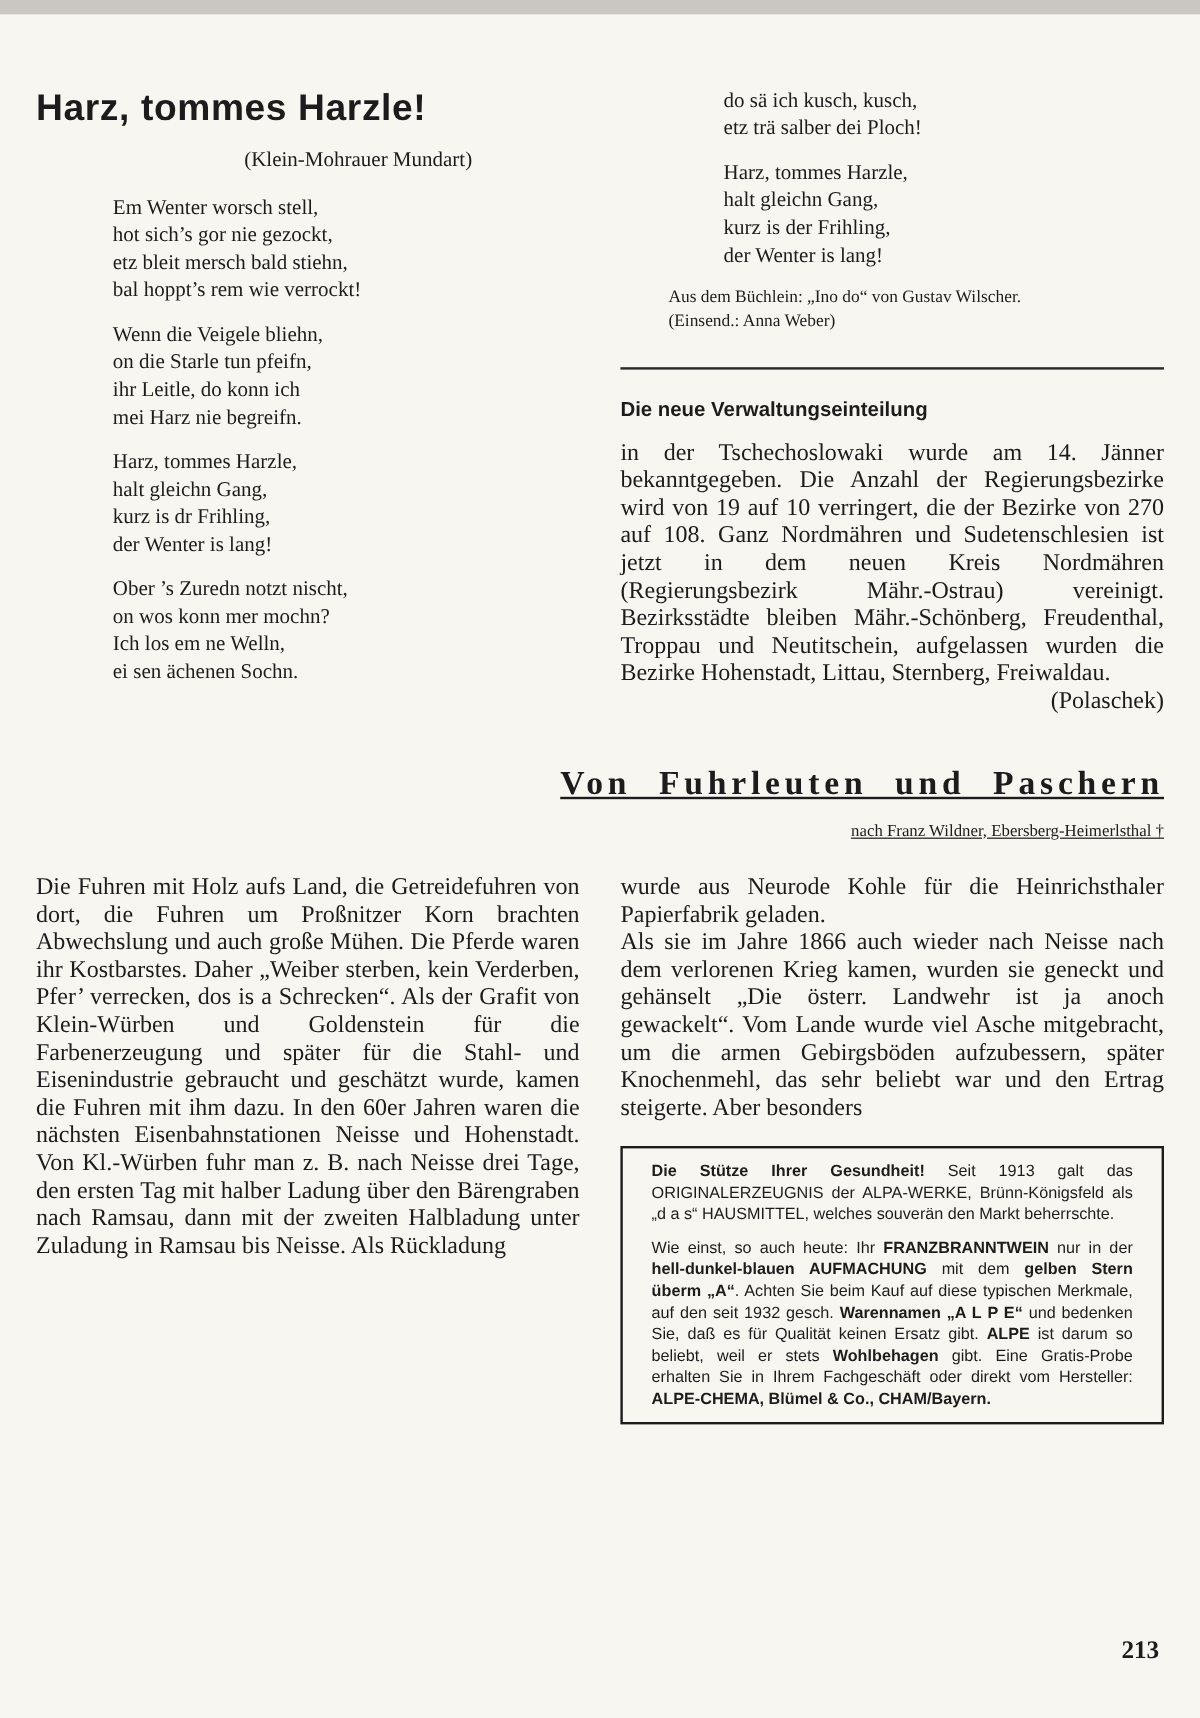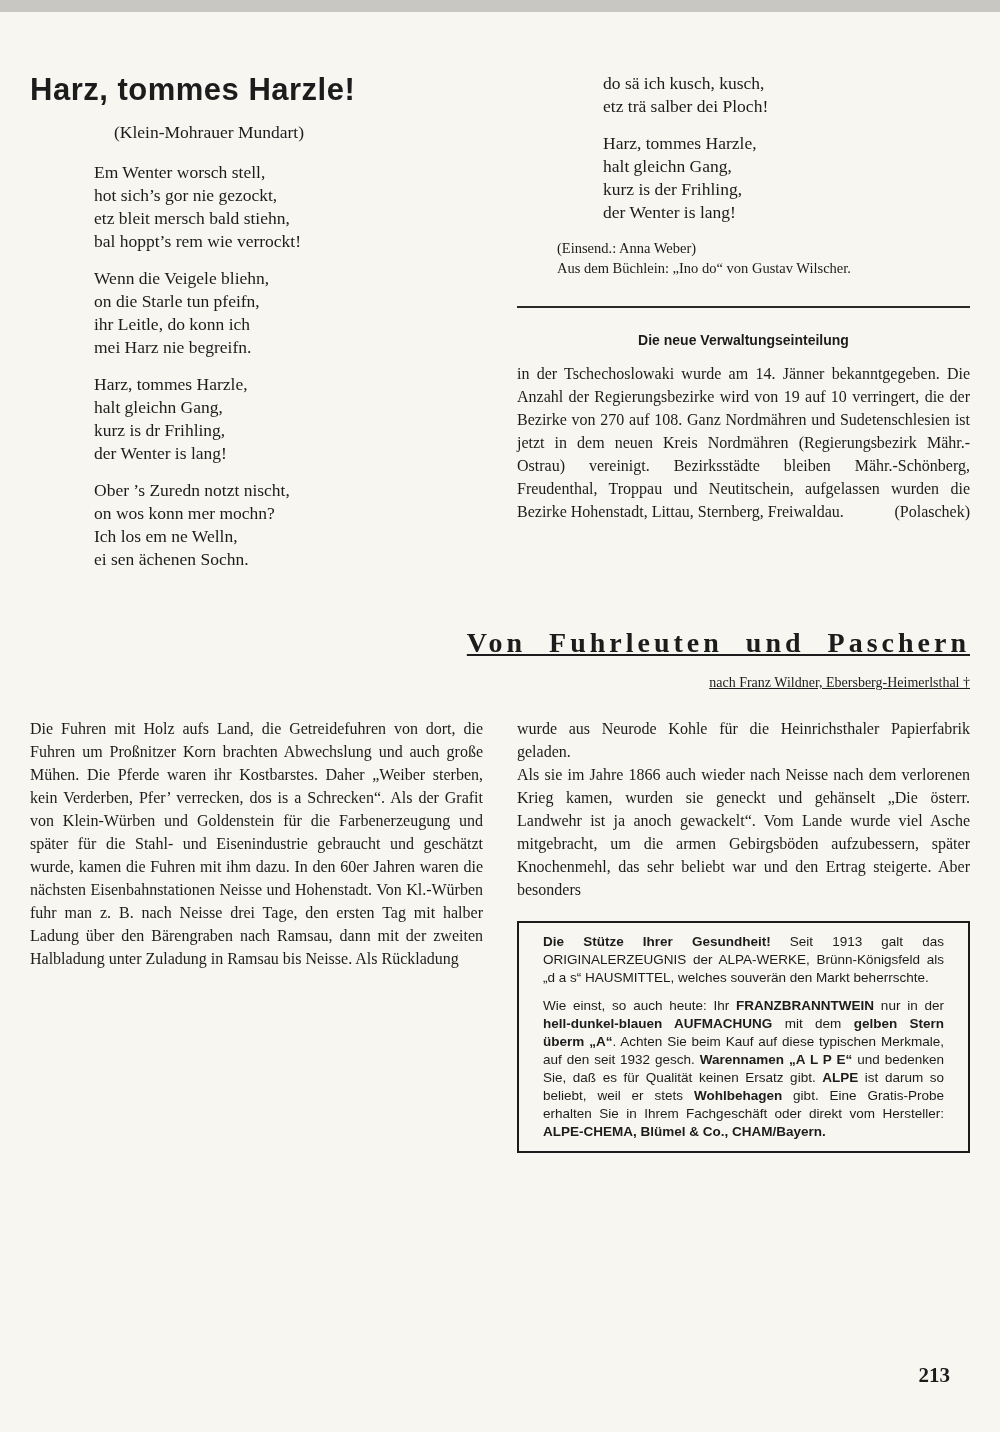--- a/index.html
+++ b/index.html
@@ -19,36 +19,35 @@
   .col { flex: 1; min-width: 0; }
 
   
   .poem-title {
     font-family: "Liberation Sans", sans-serif;
     font-size: 31px;
     font-weight: bold;
     letter-spacing: 0.5px;
     margin: 0 0 14px 0;
   }
-  .poem-subtitle { padding-left: 84px; font-size: 17.5px; margin: 0 0 18px 0; }
+  .poem-subtitle { padding-left: 84px; font-size: 17.5px; margin: 0 0 18px 0; text-align: center; }
   .stanza { padding-left: 64px; font-size: 17.5px; line-height: 23px; margin: 0 0 14px 0; }
   .col-right .stanza { padding-left: 86px; }
   .poem-source { padding-left: 40px; font-size: 14.5px; line-height: 20px; margin-top: 8px; }
 
   .rule { border: none; border-top: 2px solid #2a2a2a; margin: 28px 0 24px 0; }
 
   .verwaltung-heading {
     font-family: "Liberation Sans", sans-serif;
-    text-align: center;
-    font-size: 14px;
+    font-size: 17px;
     font-weight: bold;
     margin: 0 0 14px 0;
   }
   p.just {
-    font-size: 16px;
+    font-size: 20px;
     line-height: 23px;
     text-align: justify;
     margin: 0;
     hyphens: auto;
     -webkit-hyphens: auto;
   }
   .credit { float: right; }
 
   
   .article-head { text-align: right; margin-top: 42px; text-decoration: underline; }
@@ -77,21 +76,21 @@
     text-align: justify;
     margin: 0 0 10px 0;
     hyphens: auto;
     -webkit-hyphens: auto;
   }
   .ad-p:last-child { margin-bottom: 0; }
   .ad-p b { font-weight: bold; }
 
   .page-number {
     position: absolute;
-    right: 50px;
+    right: 34px;
     bottom: 56px;
     font-size: 21px;
     font-weight: bold;
   }
 </style>
 </head>
 <body>
 
 <div class="page">
 
@@ -103,22 +102,22 @@
       <div class="stanza">Em Wenter worsch stell,<br>hot sich’s gor nie gezockt,<br>etz bleit mersch bald stiehn,<br>bal hoppt’s rem wie verrockt!</div>
       <div class="stanza">Wenn die Veigele bliehn,<br>on die Starle tun pfeifn,<br>ihr Leitle, do konn ich<br>mei Harz nie begreifn.</div>
       <div class="stanza">Harz, tommes Harzle,<br>halt gleichn Gang,<br>kurz is dr Frihling,<br>der Wenter is lang!</div>
       <div class="stanza">Ober ’s Zuredn notzt nischt,<br>on wos konn mer mochn?<br>Ich los em ne Welln,<br>ei sen ächenen Sochn.</div>
     </div>
 
     <div class="col col-right">
       <div class="stanza">do sä ich kusch, kusch,<br>etz trä salber dei Ploch!</div>
       <div class="stanza">Harz, tommes Harzle,<br>halt gleichn Gang,<br>kurz is der Frihling,<br>der Wenter is lang!</div>
       <div class="poem-source">
+        <div>Aus dem Büchlein: „Ino do“ von Gustav Wilscher.</div>
         <div>(Einsend.: Anna Weber)</div>
-        <div>Aus dem Büchlein: „Ino do“ von Gustav Wilscher.</div>
       </div>
 
       <hr class="rule">
 
       <h2 class="verwaltung-heading">Die neue Verwaltungseinteilung</h2>
       <p class="just"><span>in der Tschechoslowaki wurde am 14. Jänner bekanntgegeben. Die Anzahl der Regierungsbezirke wird von 19 auf 10 verringert, die der Bezirke von 270 auf 108. Ganz Nordmähren und Sudetenschlesien ist jetzt in dem neuen Kreis Nordmähren (Regierungsbezirk Mähr.-Ostrau) vereinigt. Bezirksstädte bleiben Mähr.-Schönberg, Freudenthal, Troppau und Neutitschein, aufgelassen wurden die Bezirke Hohenstadt, Littau, Sternberg, Freiwaldau.</span> <span class="credit">(Polaschek)</span></p>
     </div>
 
   </div>
 

